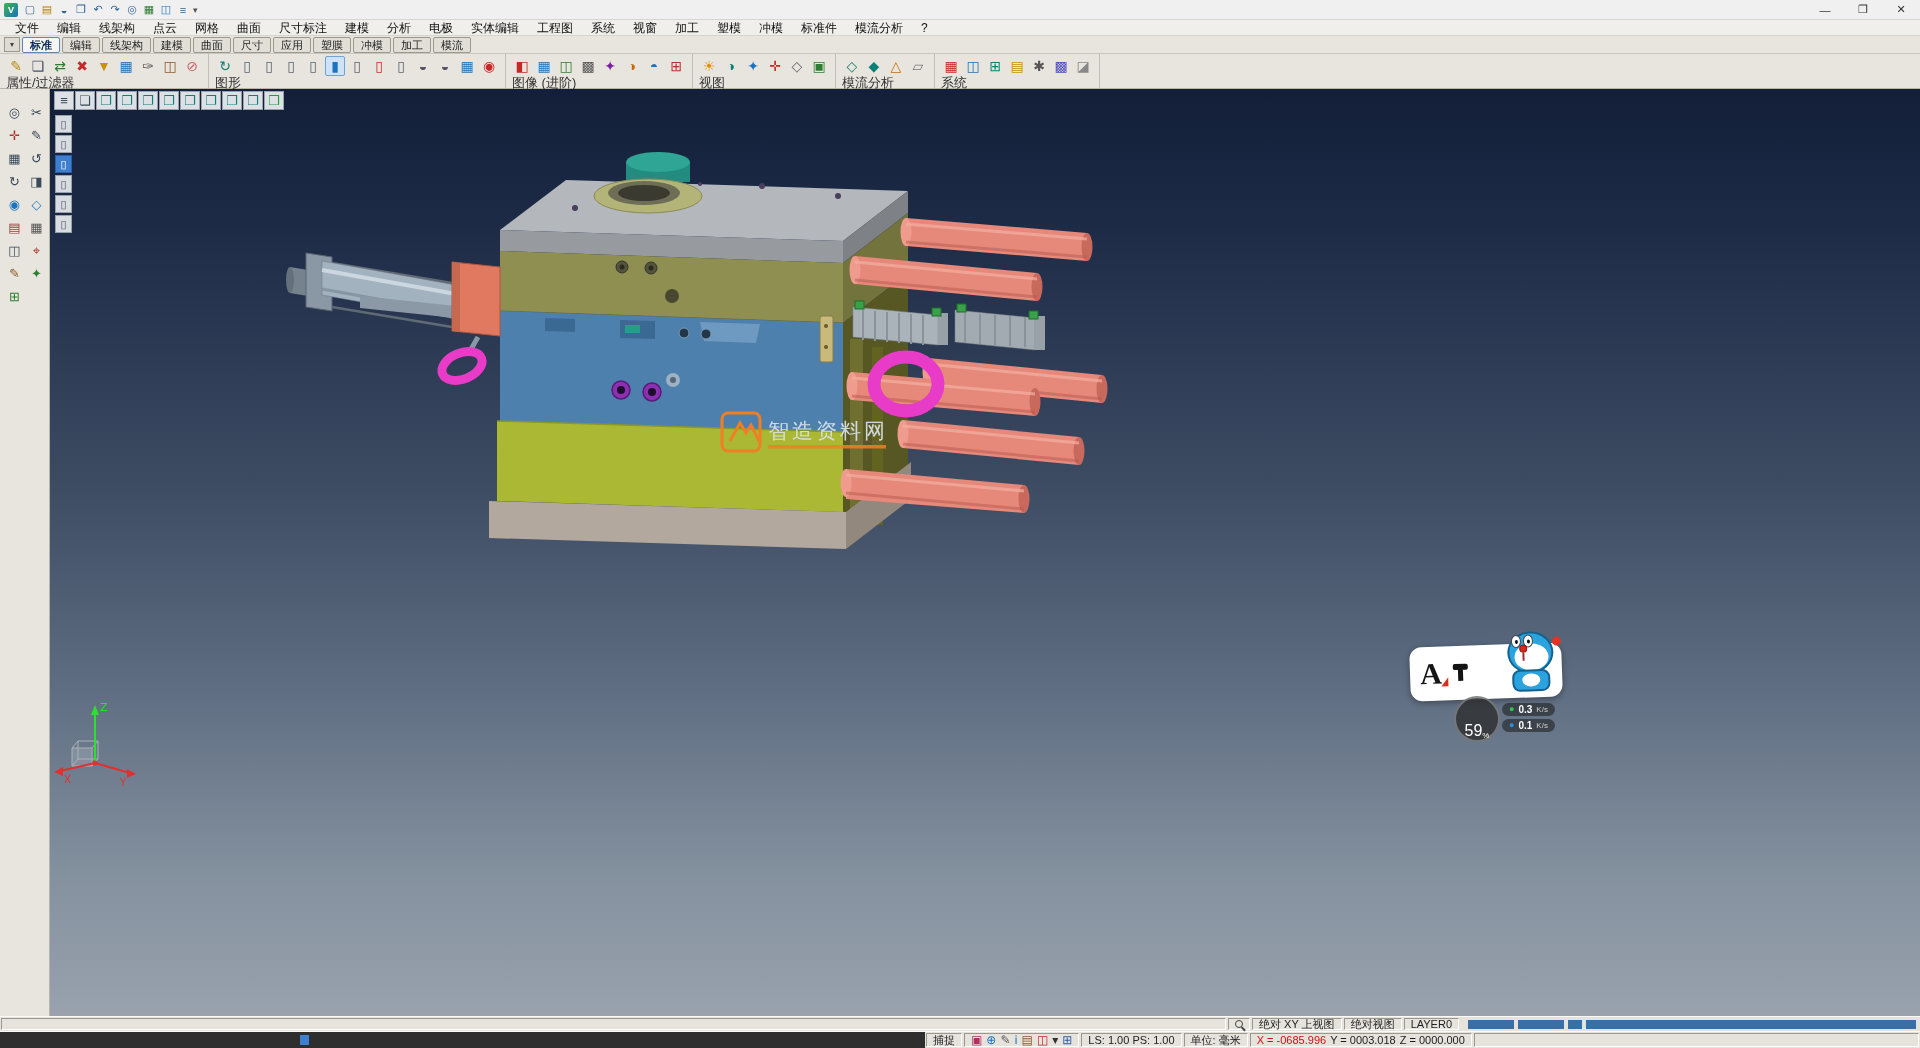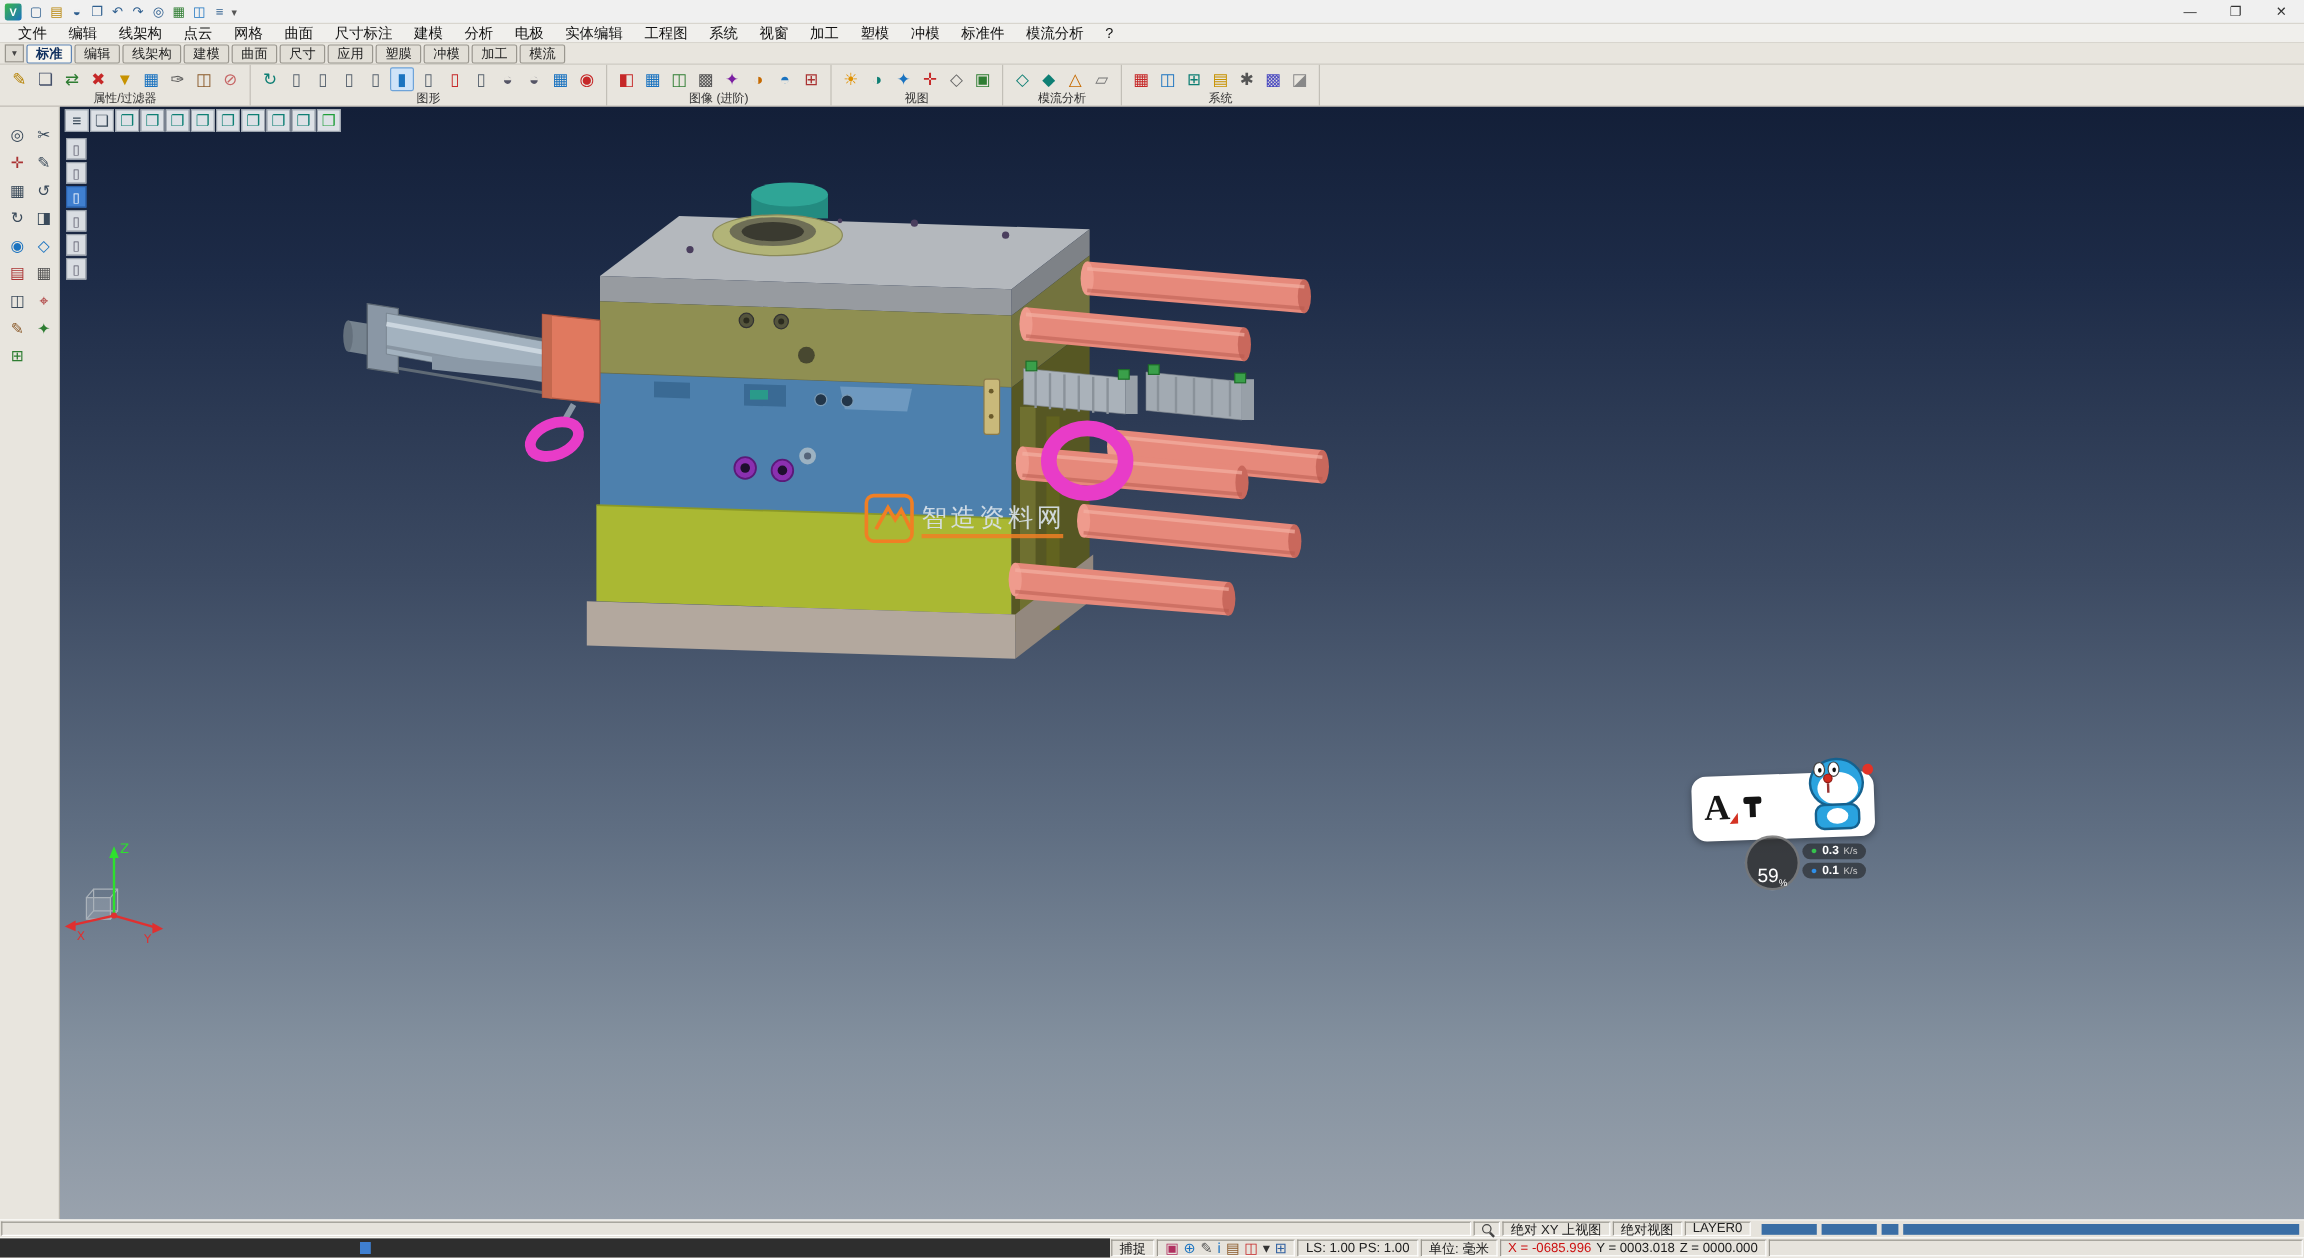--- a/index.html
+++ b/index.html
@@ -25,21 +25,21 @@
   
   .tabbar{height:18px;background:#e8e5de;display:flex;align-items:center;gap:2px;padding-left:4px;border-bottom:1px solid #c9c6be}
   .tabdrop{width:16px;height:15px;border:1px solid #9a978f;background:#dedbd3;font-size:8px;display:flex;align-items:center;justify-content:center;color:#444}
   .tab{font-size:11px;line-height:14px;padding:0 7px;border:1px solid #9a978f;background:#e2dfd7;color:#222;border-radius:2px;white-space:nowrap}
   .tab.active{background:#f8f6f0;border-color:#5f85b5;color:#10305e;font-weight:bold}
 
   
   .toolbar{height:35px;background:#e8e5de;display:flex;align-items:stretch;border-bottom:1px solid #b8b5ad}
   .tgroup{display:flex;flex-direction:column;justify-content:flex-start;border-right:1px solid #c2bfb7;padding:1px 6px 0 6px}
   .tg-icons{display:flex;align-items:center;gap:2px;height:23px}
-  .tg-label{font-size:10px;line-height:11px;height:11px;text-align:center;color:#333;white-space:nowrap}
+  .tg-label{font-size:13px;line-height:11px;height:11px;text-align:left;color:#333;white-space:nowrap}
   .ticon{width:20px;height:20px;display:flex;align-items:center;justify-content:center;font-size:14px;border:1px solid transparent;border-radius:2px;cursor:default}
   .ticon.active{background:#cfe3f8;border-color:#6ea3d8}
 
   
   .workspace{flex:1;display:flex;min-height:0}
   .ldock{width:50px;background:#e8e5de;border-right:1px solid #b8b5ad;display:flex;gap:3px;padding:14px 2px 0 5px}
   .lcol{display:flex;flex-direction:column;gap:4px}
   .licon{width:19px;height:19px;display:flex;align-items:center;justify-content:center;font-size:13px;border:1px solid transparent;border-radius:2px}
 
   .viewport{position:relative;flex:1;overflow:hidden;background:linear-gradient(180deg,#131f38 0%,#1d2b47 15%,#3c4a62 42%,#5f6e82 65%,#84919f 85%,#99a2ad 100%)}

